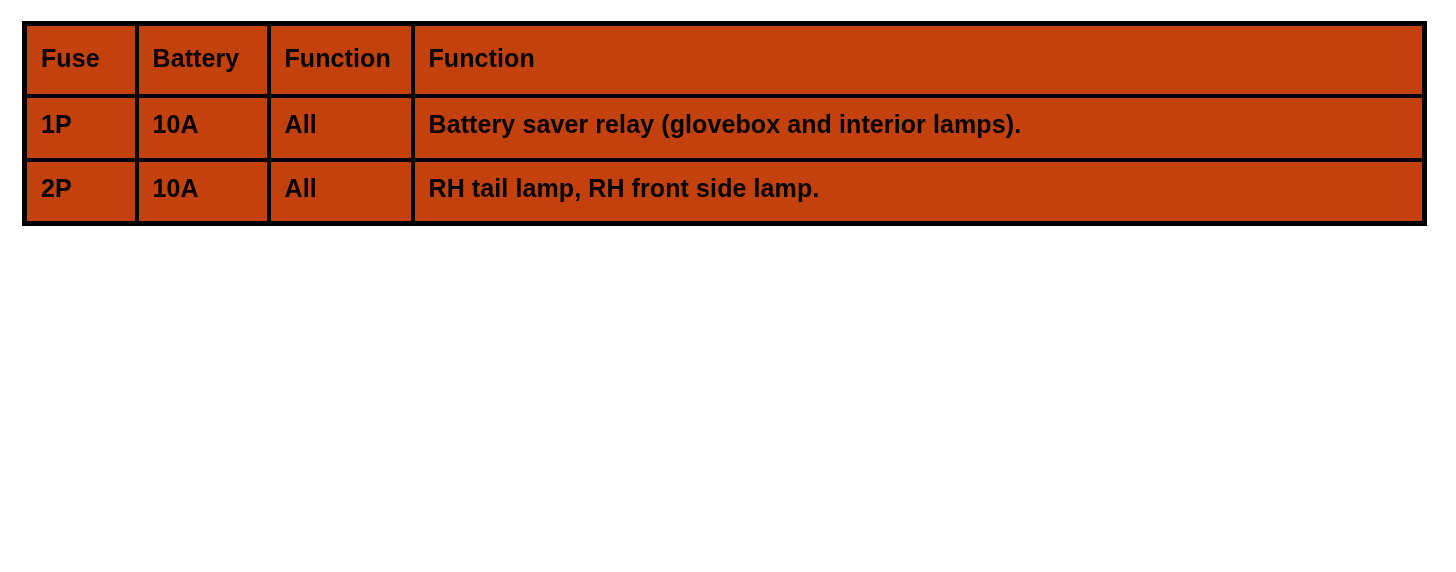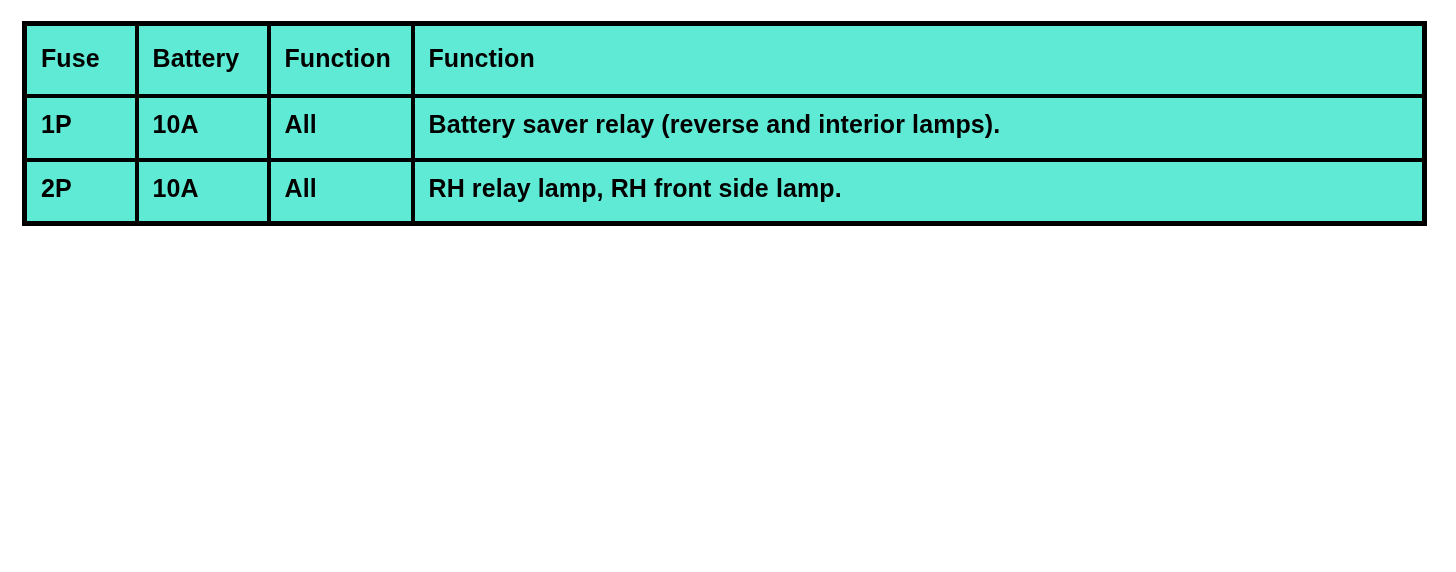--- a/index.html
+++ b/index.html
@@ -19,21 +19,21 @@
     position: absolute;
     left: 22px;
     top: 21px;
     width: 1400px;
   }
 
   table.fuse-table {
     border-collapse: collapse;
     table-layout: fixed;
     width: 1400px;
-    background: #5eead4;
+    background: #c2410c;
   }
 
   table.fuse-table,
   table.fuse-table td,
   table.fuse-table th {
     border: 4px solid #000000;
   }
 
   table.fuse-table {
     border-width: 5px;
@@ -87,23 +87,23 @@
         <th>Battery</th>
         <th>Function</th>
         <th>Function</th>
       </tr>
     </thead>
     <tbody>
       <tr>
         <td>1P</td>
         <td>10A</td>
         <td>All</td>
-        <td>Battery saver relay (reverse and interior lamps).</td>
+        <td>Battery saver relay (glovebox and interior lamps).</td>
       </tr>
       <tr>
         <td>2P</td>
         <td>10A</td>
         <td>All</td>
-        <td>RH relay lamp, RH front side lamp.</td>
+        <td>RH tail lamp, RH front side lamp.</td>
       </tr>
     </tbody>
   </table>
 </div>
 
 </body></html>

